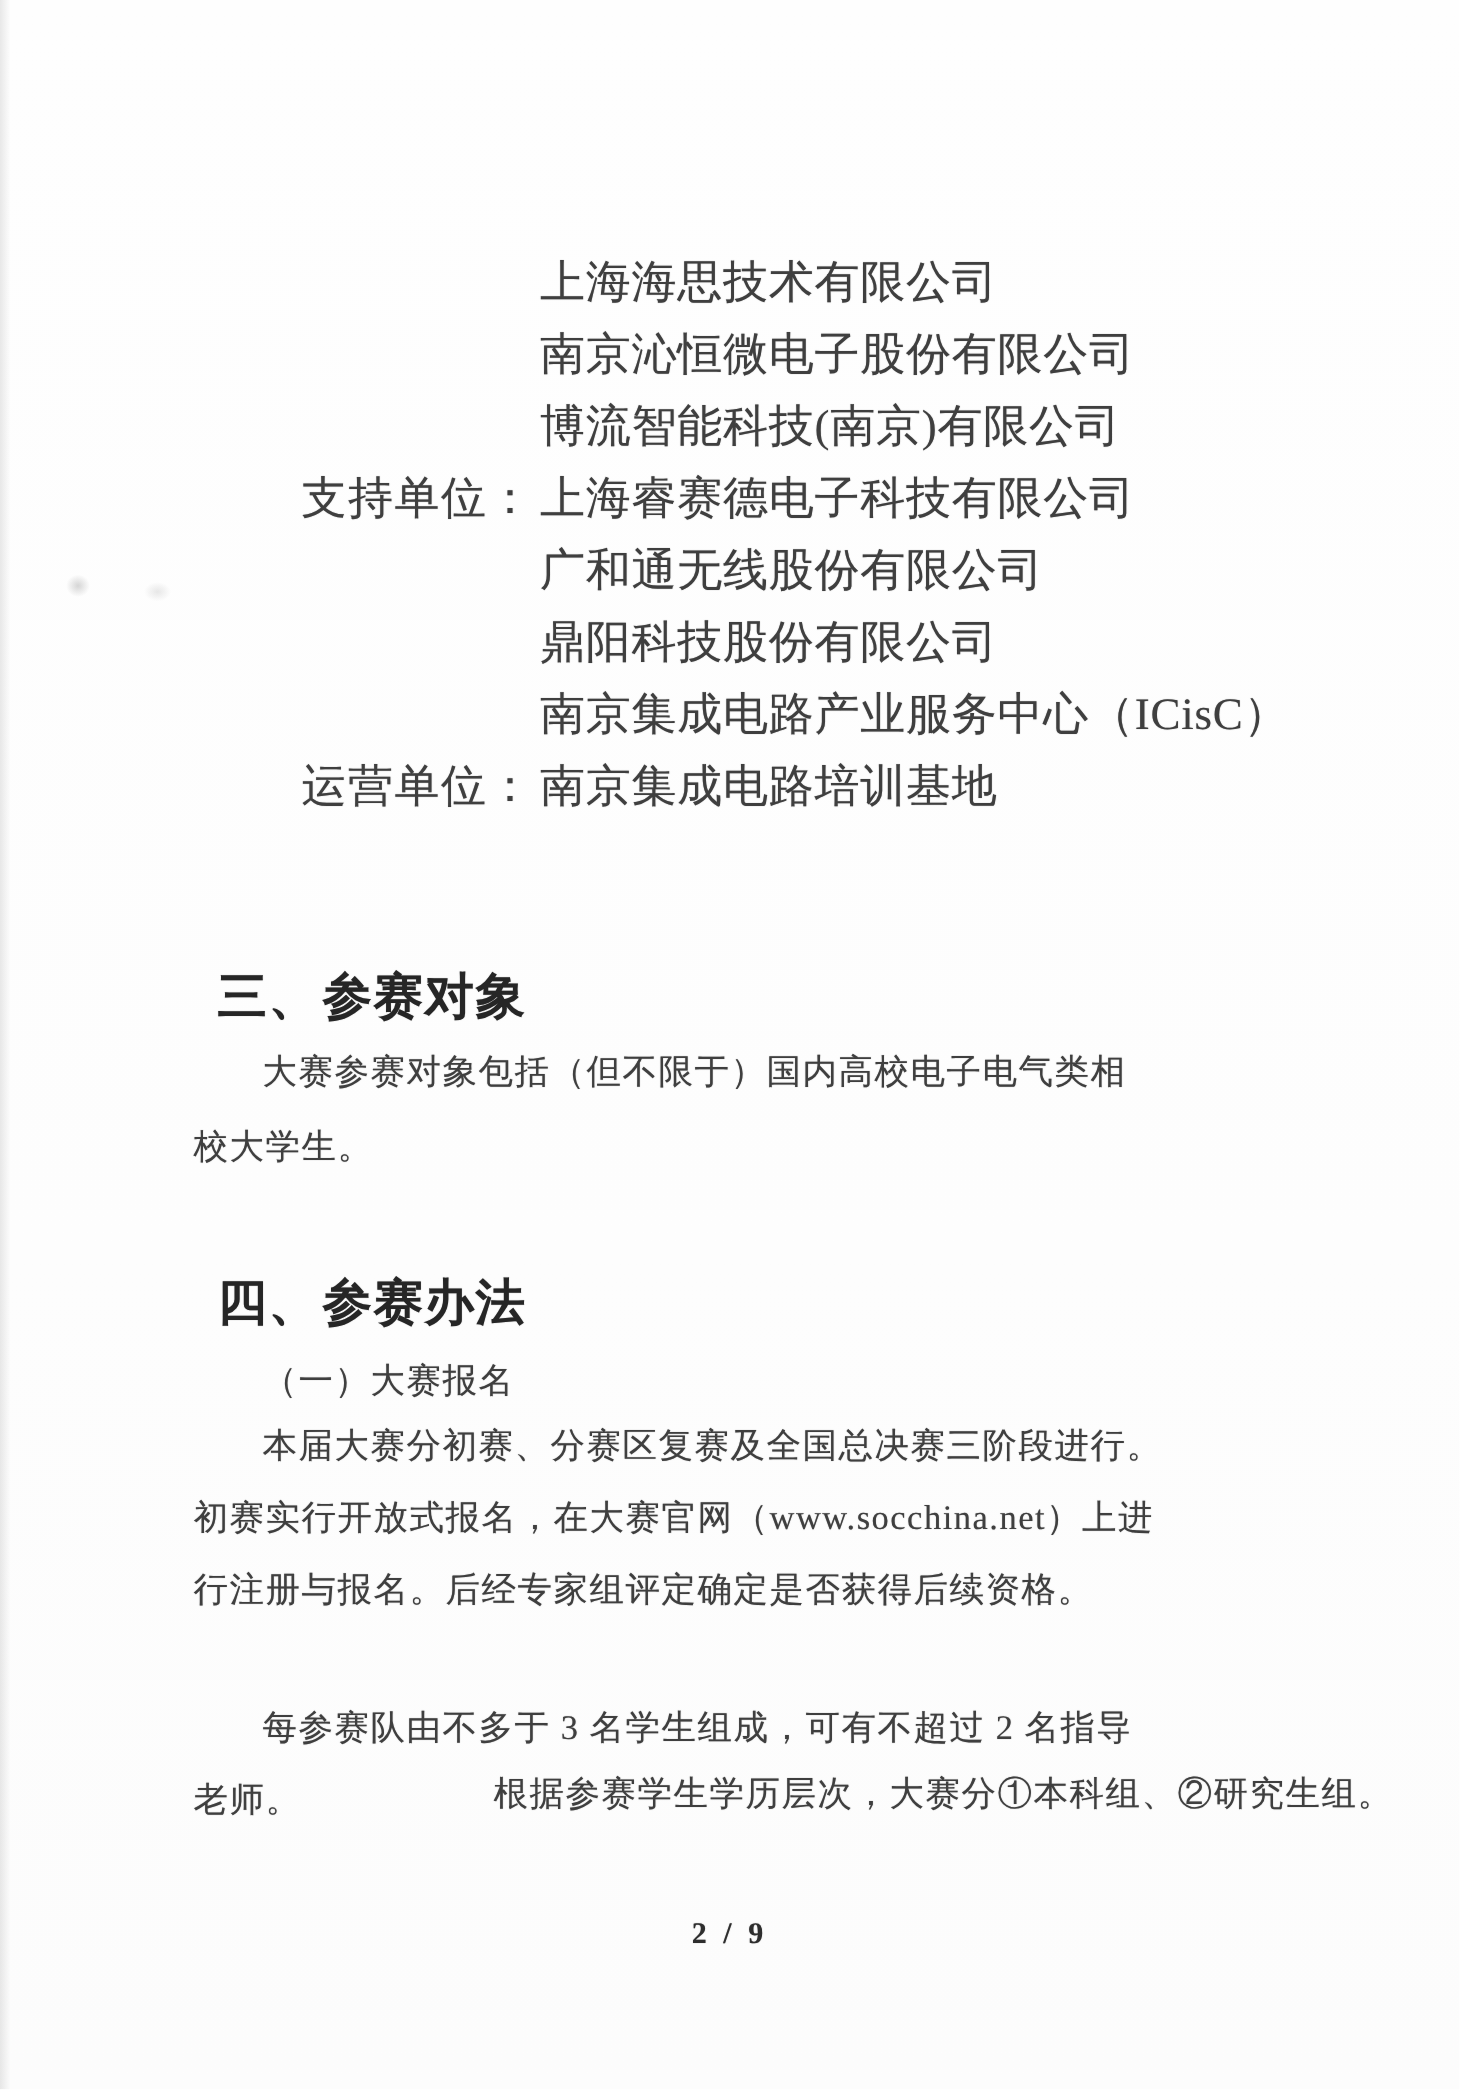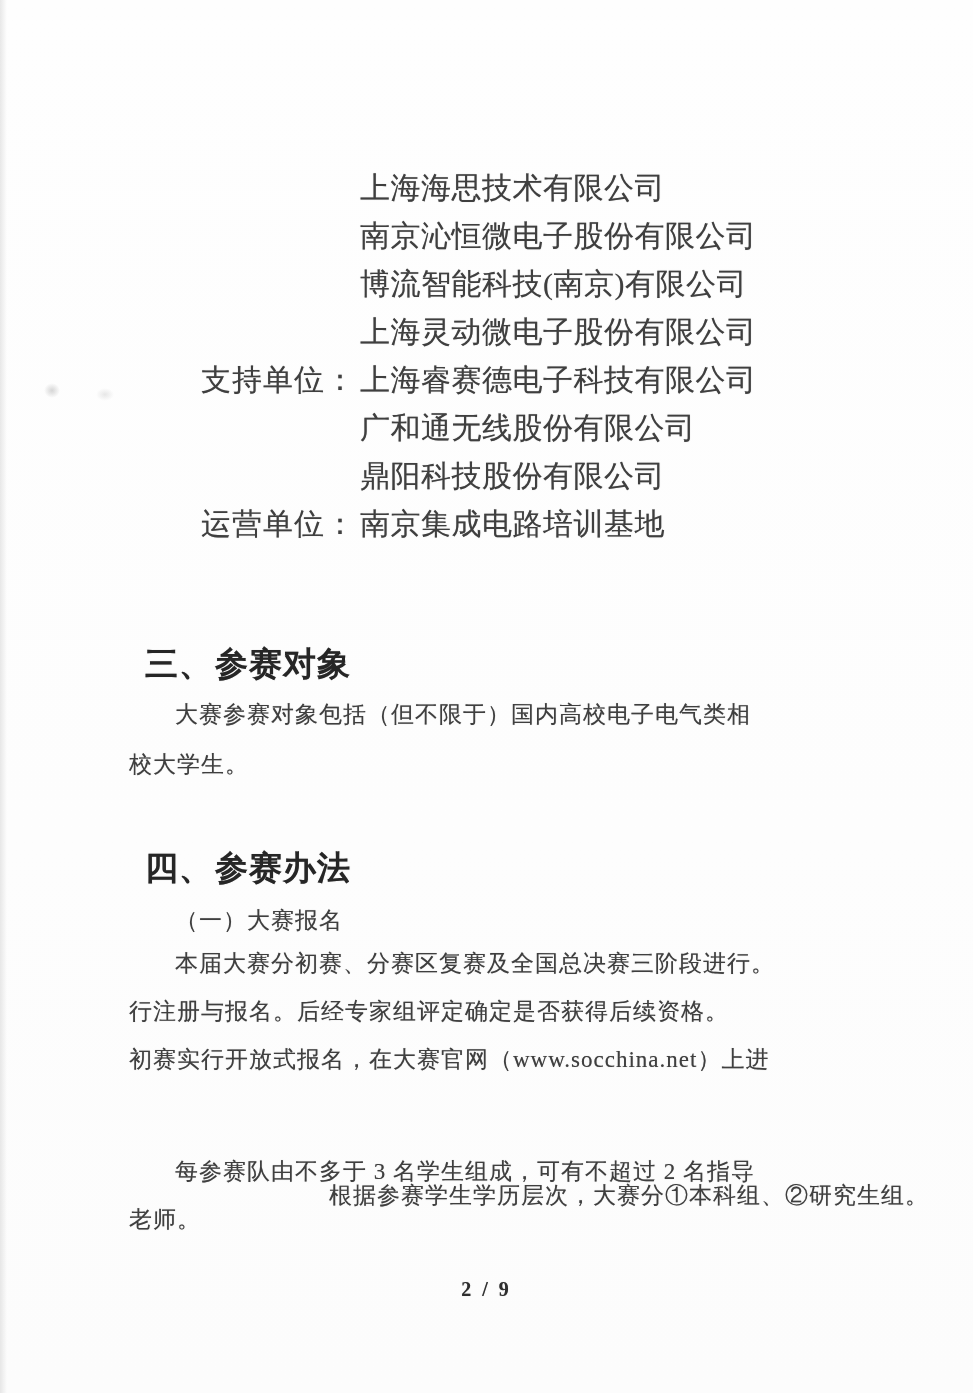--- a/index.html
+++ b/index.html
@@ -97,21 +97,21 @@
   .para .line {
     white-space: nowrap;
   }
   .para.lh50 .line { line-height: 50px; }
   .para.lh48 .line { line-height: 48px; }
   .line.indent { text-indent: 2em; }
 
   .para-target    { top: 690px; }
   .sub-heading    { top: 896px; }
   .para-signup    { top: 940px; }
-  .para-team      { top: 1128px; margin-top: 20px; }
+  .para-team      { top: 1128px; }
   .para-groups    { top: 1172px; text-align: right; }
 
   
   .page-number {
     position: absolute;
     top: 1278px;
     left: 0;
     width: 100%;
     text-align: center;
     font-size: 20px;
@@ -137,34 +137,34 @@
     </div>
     <div class="sponsor-row">
       <span class="sponsor-label"></span>
       <span class="company-name">南京沁恒微电子股份有限公司</span>
     </div>
     <div class="sponsor-row">
       <span class="sponsor-label"></span>
       <span class="company-name">博流智能科技(南京)有限公司</span>
     </div>
     <div class="sponsor-row">
-      <span class="sponsor-label"></span>
-      <span class="company-name">上海灵动微电子股份有限公司</span>
-    </div>
-    <div class="sponsor-row">
       <span class="sponsor-label">支持单位：</span>
       <span class="company-name">上海睿赛德电子科技有限公司</span>
     </div>
     <div class="sponsor-row">
       <span class="sponsor-label"></span>
       <span class="company-name">广和通无线股份有限公司</span>
     </div>
     <div class="sponsor-row">
       <span class="sponsor-label"></span>
       <span class="company-name">鼎阳科技股份有限公司</span>
+    </div>
+    <div class="sponsor-row">
+      <span class="sponsor-label"></span>
+      <span class="company-name">南京集成电路产业服务中心（ICisC）</span>
     </div>
     <div class="sponsor-row">
       <span class="sponsor-label">运营单位：</span>
       <span class="company-name">南京集成电路培训基地</span>
     </div>
   </div>
 
   <div class="section-heading heading-3 txt">
     <span class="heading-number">三、</span>
     <span class="heading-title">参赛对象</span>
@@ -179,22 +179,22 @@
     <span class="heading-number">四、</span>
     <span class="heading-title">参赛办法</span>
   </div>
 
   <div class="para lh50 sub-heading txt">
     <div class="line indent">（一）大赛报名</div>
   </div>
 
   <div class="para lh48 para-signup txt">
     <div class="line indent">本届大赛分初赛、分赛区复赛及全国总决赛三阶段进行。</div>
+    <div class="line">初赛实行开放式报名，在大赛官网（www.socchina.net）上进</div>
     <div class="line">行注册与报名。后经专家组评定确定是否获得后续资格。</div>
-    <div class="line">初赛实行开放式报名，在大赛官网（www.socchina.net）上进</div>
   </div>
 
   <div class="para lh48 para-team txt">
     <div class="line indent">每参赛队由不多于 3 名学生组成，可有不超过 2 名指导</div>
     <div class="line">老师。</div>
   </div>
 
   <div class="para lh48 para-groups txt">
     <div class="line indent">根据参赛学生学历层次，大赛分①本科组、②研究生组。</div>
   </div>

